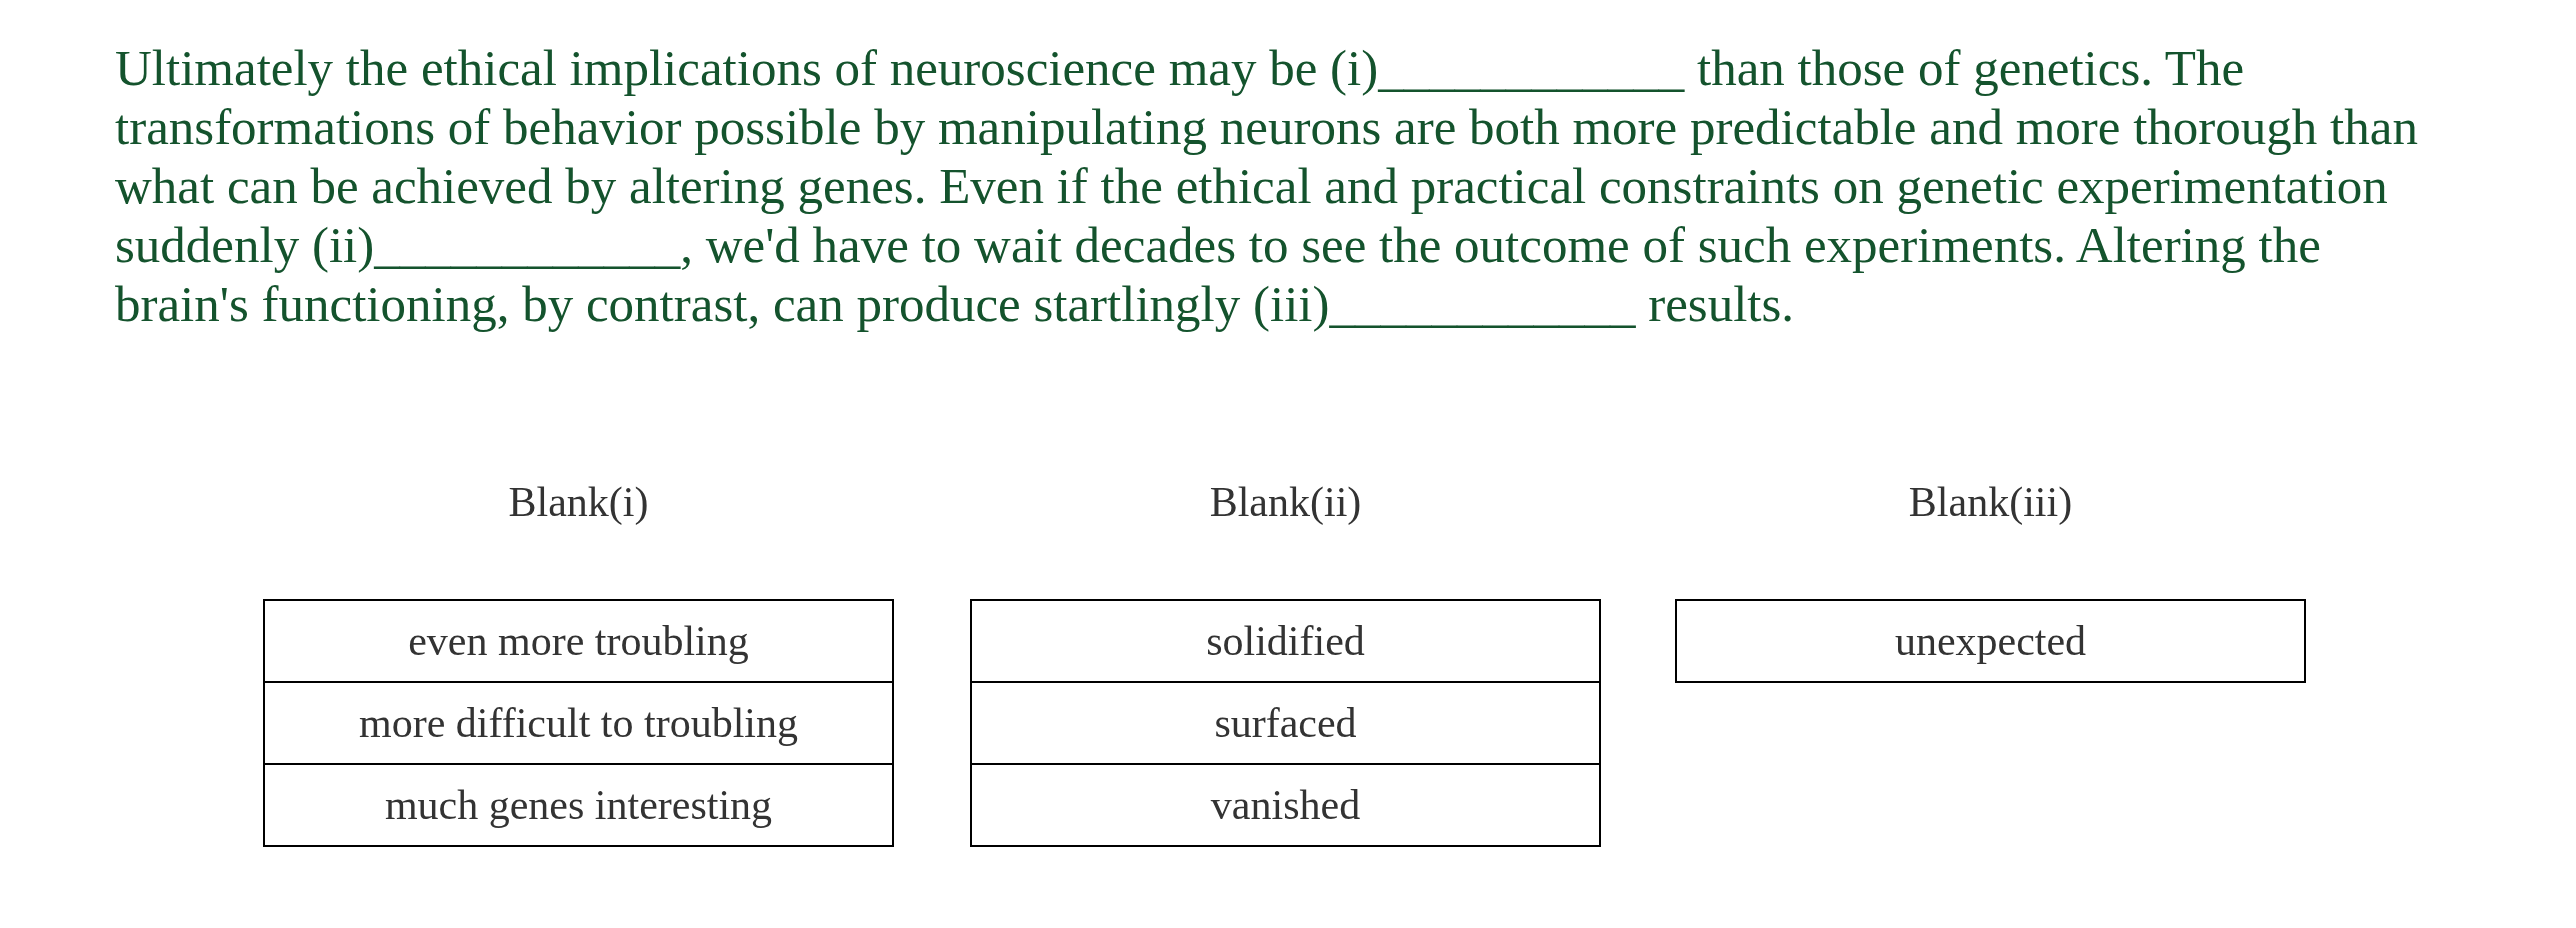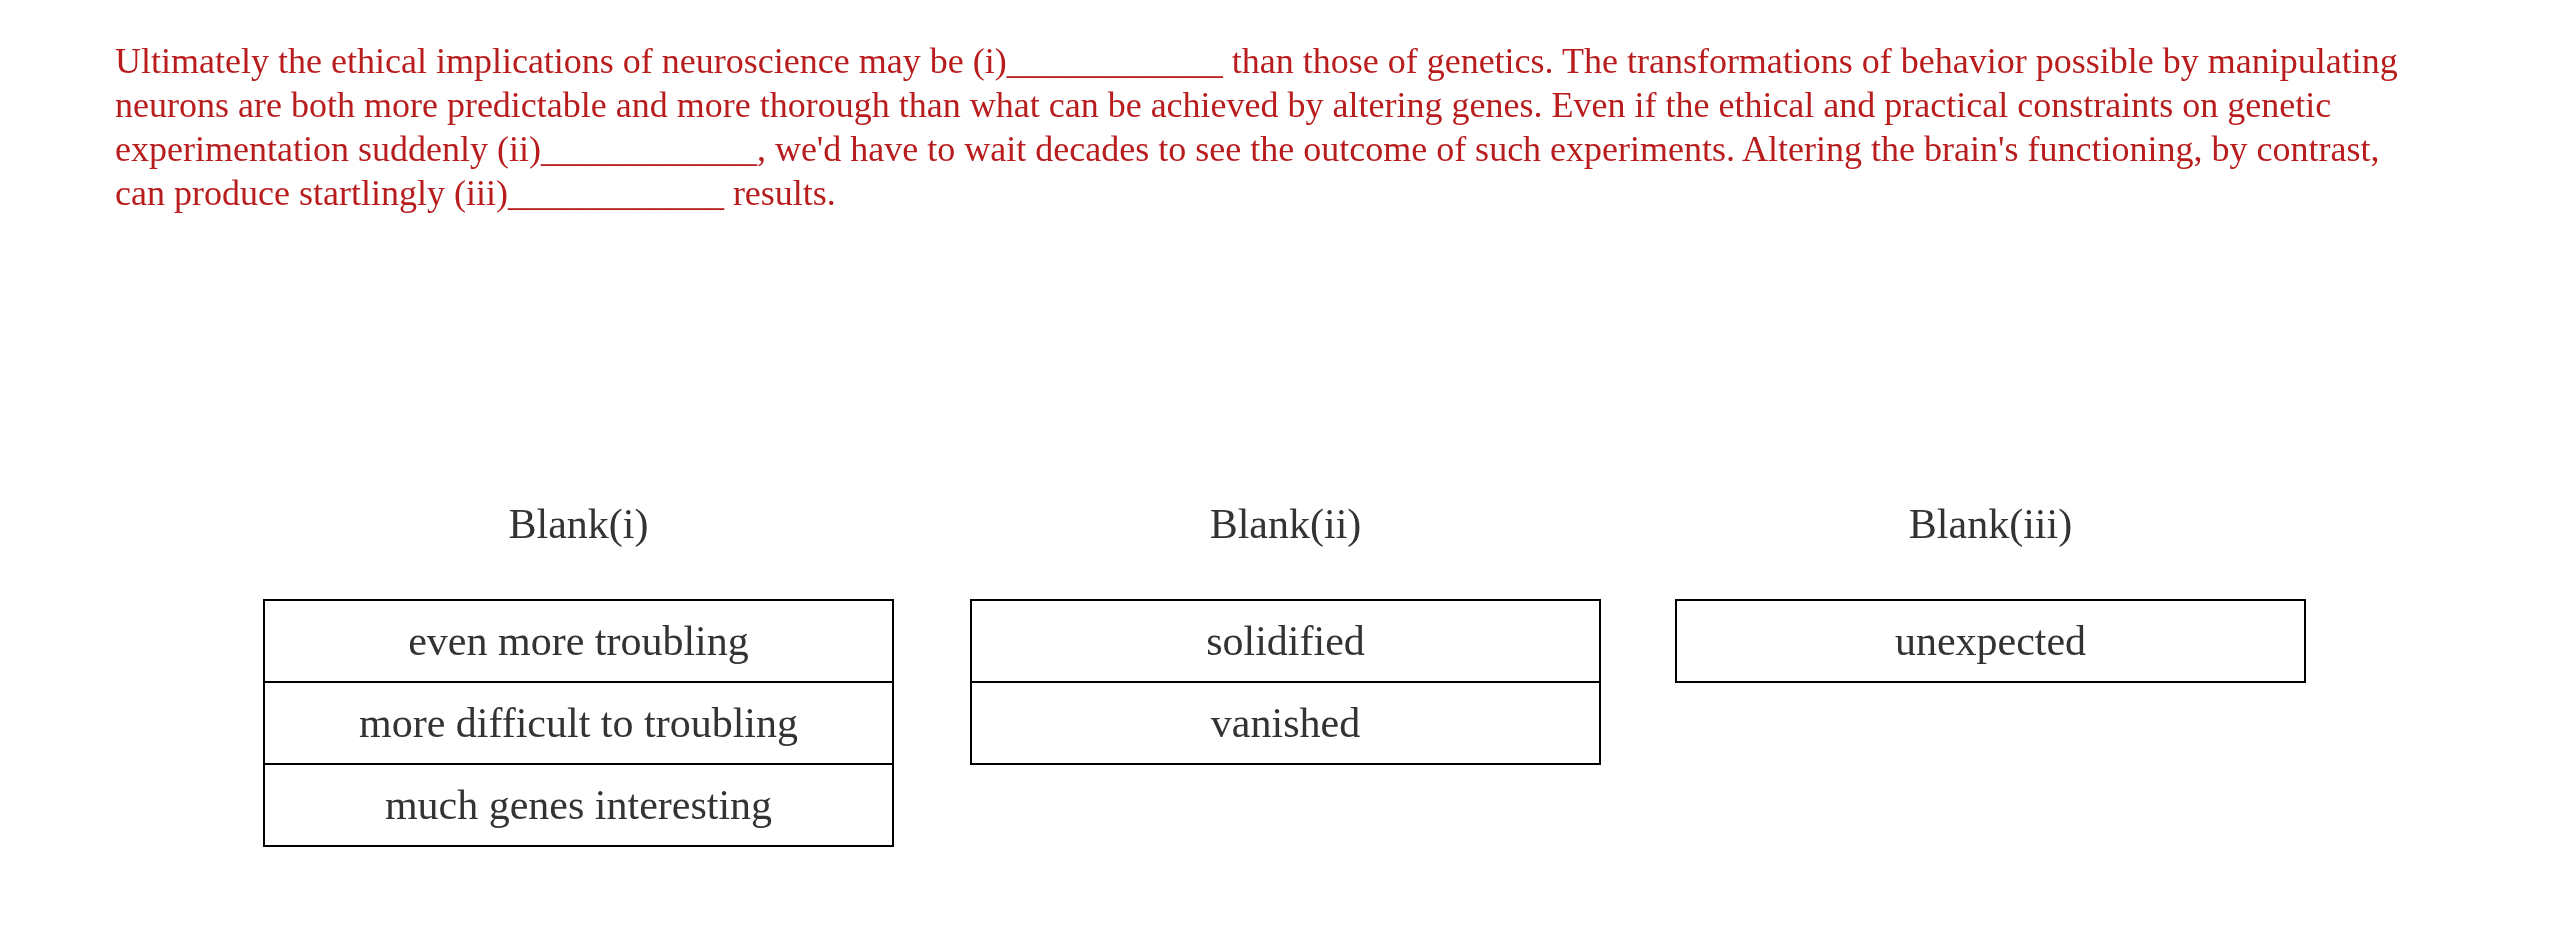--- a/index.html
+++ b/index.html
@@ -13,37 +13,37 @@
       position: relative;
       overflow: hidden;
       font-family: "Liberation Serif", "DejaVu Serif", serif;
       color: #333333;
     }
     .passage {
       position: absolute;
       left: 115px;
       top: 39px;
       width: 2306px;
-      font-size: 36px;
-      line-height: 44px;
+      font-size: 51px;
+      line-height: 59px;
       margin: 0;
-      color: #b91c1c;
+      color: #14532d;
     }
     .passage span { white-space: normal; }
     .blank-col {
       position: absolute;
       top: 0;
       width: 631px;
     }
     .blank-col.c1 { left: 263px; }
     .blank-col.c2 { left: 970px; }
     .blank-col.c3 { left: 1675px; }
     .blank-header {
       position: absolute;
-      top: 494px;
+      top: 472px;
       left: 0;
       width: 631px;
       text-align: center;
       font-size: 42px;
       line-height: 60px;
       color: #333333;
     }
     .choice-table {
       position: absolute;
       top: 599px;
@@ -88,20 +88,23 @@
 </div>
 
 <div class="blank-col c2">
   <div class="blank-header">Blank(ii)</div>
   <table class="choice-table">
     <tbody>
         <tr>
           <td>solidified</td>
         </tr>
     <tr>
+          <td>surfaced</td>
+        </tr>
+    <tr>
           <td>vanished</td>
         </tr>
   </tbody>
     </table>
 </div>
 
 <div class="blank-col c3">
   <div class="blank-header">Blank(iii)</div>
   <table class="choice-table">
     <tbody>

